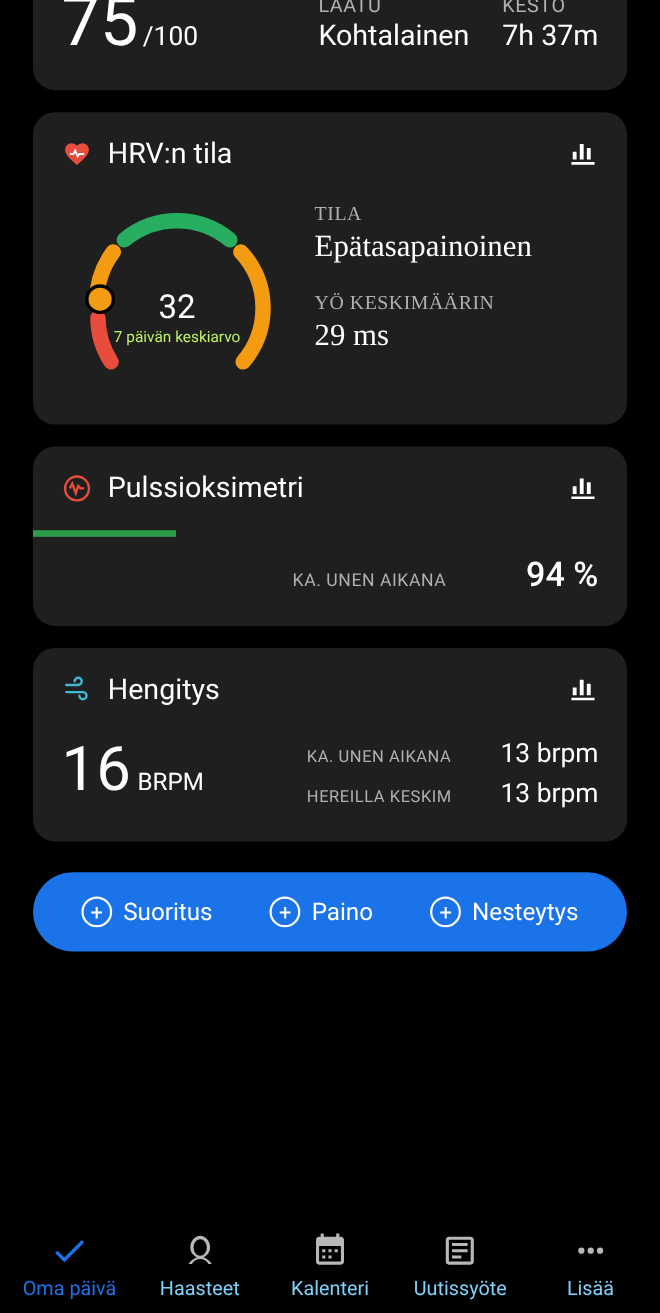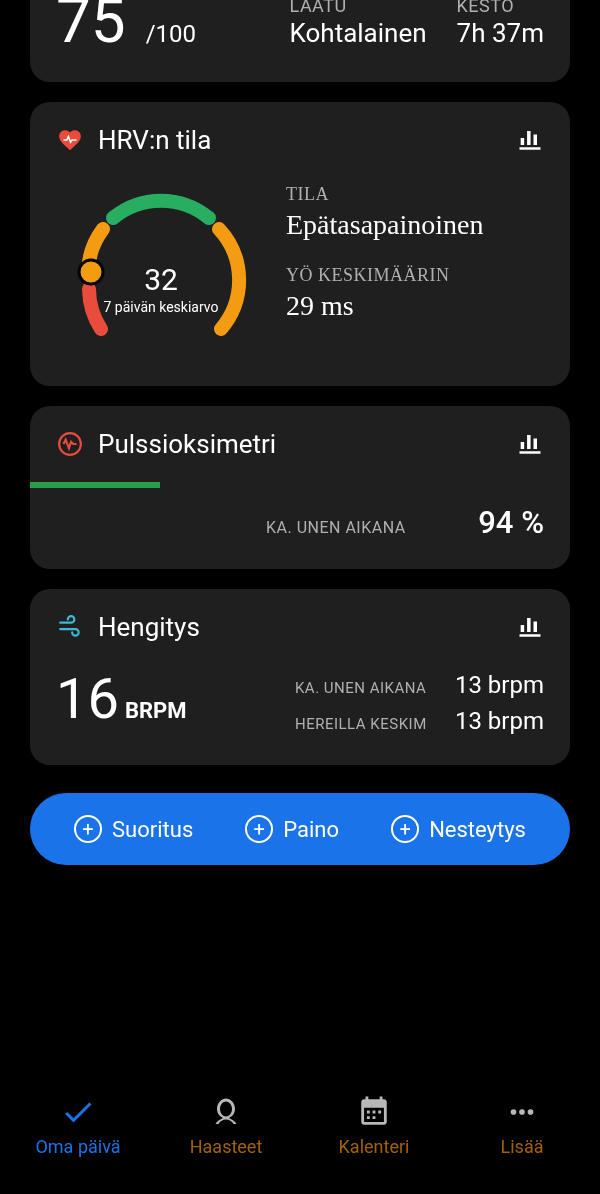--- a/index.html
+++ b/index.html
@@ -55,21 +55,21 @@
   padding: 10px 0 8px 0;
 }
 .big-score {
   font-size: 62px;
   font-weight: 400;
   line-height: 1;
 }
 .score-denom {
   font-size: 24px;
   color: #fff;
-  margin-left: 20px;
+  margin-left: 4px;
 }
 .sleep-stats {
   margin-left: auto;
   display: flex;
   gap: 30px;
 }
 .stat-col { }
 .stat-label {
   font-size: 18px;
   color: #b0b0b0;
@@ -94,21 +94,21 @@
   top: 88px;
   width: 100%;
   text-align: center;
 }
 .gauge-value {
   font-size: 30px;
   font-weight: 400;
 }
 .gauge-sub {
   font-size: 14px;
-  color: #ffffff;
+  color: #bef264;
   margin-top: 2px;
 }
 .hrv-stats {
   flex: 1;
   padding-left: 20px;
   padding-top: 10px;
 }
 .hrv-stat {
   margin-bottom: 24px;
   font-family: Liberation Serif, serif;
@@ -169,41 +169,40 @@
   align-items: baseline;
 }
 .breath-big {
   font-size: 56px;
   font-weight: 400;
   line-height: 1;
 }
 .breath-unit {
   font-size: 22px;
   margin-left: 6px;
-  font-weight: bold;
 }
 .breath-stats {
   margin-left: auto;
 }
 .breath-row {
   display: flex;
   align-items: baseline;
   margin-bottom: 8px;
 }
 .breath-label {
   font-size: 15px;
   color: #b0b0b0;
   letter-spacing: 0.5px;
   text-align: left;
   min-width: 160px;
 }
 .breath-value {
   font-size: 24px;
   font-weight: 400;
-  margin-left: 0;
+  margin-left: 16px;
 }
 .action-bar {
   background: #1a73e8;
   border-radius: 40px;
   height: 72px;
   display: flex;
   align-items: center;
   justify-content: space-around;
   padding: 0 18px;
   margin-top: 28px;
@@ -230,41 +229,41 @@
 }
 .bottom-nav {
   position: absolute;
   bottom: 0;
   left: 0;
   right: 0;
   height: 108px;
   background: #000;
   display: flex;
   justify-content: space-around;
-  align-items: flex-start;
+  align-items: flex-end;
   padding: 8px 4px 12px 4px;
 }
 .nav-item {
   display: flex;
   flex-direction: column;
   align-items: center;
   gap: 6px;
   cursor: pointer;
   flex: 1;
 }
 .nav-icon {
   width: 36px;
   height: 36px;
   display: flex;
   align-items: center;
   justify-content: center;
 }
 .nav-label {
   font-size: 18px;
-  color: #a16207;
+  color: #7dd3fc;
 }
 .nav-item.active .nav-label {
   color: #1a73e8;
 }
 sub { font-size: 0.7em; }
 </style>
 </head>
 <body>
 
 <div class="content">
@@ -428,20 +427,28 @@
     <span class="nav-icon">
       <svg width="34" height="34" viewBox="0 0 24 24">
           <path fill="#b8b8b8" d="M19 3h-1V1h-2v2H8V1H6v2H5c-1.1 0-2 .9-2 2v14c0 1.1.9 2 2 2h14c1.1 0 2-.9 2-2V5c0-1.1-.9-2-2-2zm0 16H5V9h14v10zM7 11h2v2H7zm4 0h2v2h-2zm4 0h2v2h-2zM7 15h2v2H7zm4 0h2v2h-2z"></path>
         </svg>
     </span>
     <span class="nav-label">Kalenteri</span>
   </div>
   <div class="nav-item">
     <span class="nav-icon">
       <svg width="34" height="34" viewBox="0 0 24 24">
+          <path fill="#b8b8b8" d="M19 3H5c-1.1 0-2 .9-2 2v14c0 1.1.9 2 2 2h14c1.1 0 2-.9 2-2V5c0-1.1-.9-2-2-2zm0 16H5V5h14v14zM7 7h10v2H7zm0 4h10v2H7zm0 4h6v2H7z"></path>
+        </svg>
+    </span>
+    <span class="nav-label">Uutissyöte</span>
+  </div>
+  <div class="nav-item">
+    <span class="nav-icon">
+      <svg width="34" height="34" viewBox="0 0 24 24">
           <circle cx="6" cy="12" r="2" fill="#b8b8b8"></circle>
           <circle cx="12" cy="12" r="2" fill="#b8b8b8"></circle>
           <circle cx="18" cy="12" r="2" fill="#b8b8b8"></circle>
         </svg>
     </span>
     <span class="nav-label">Lisää</span>
   </div>
 </div>
 
 </body></html>

